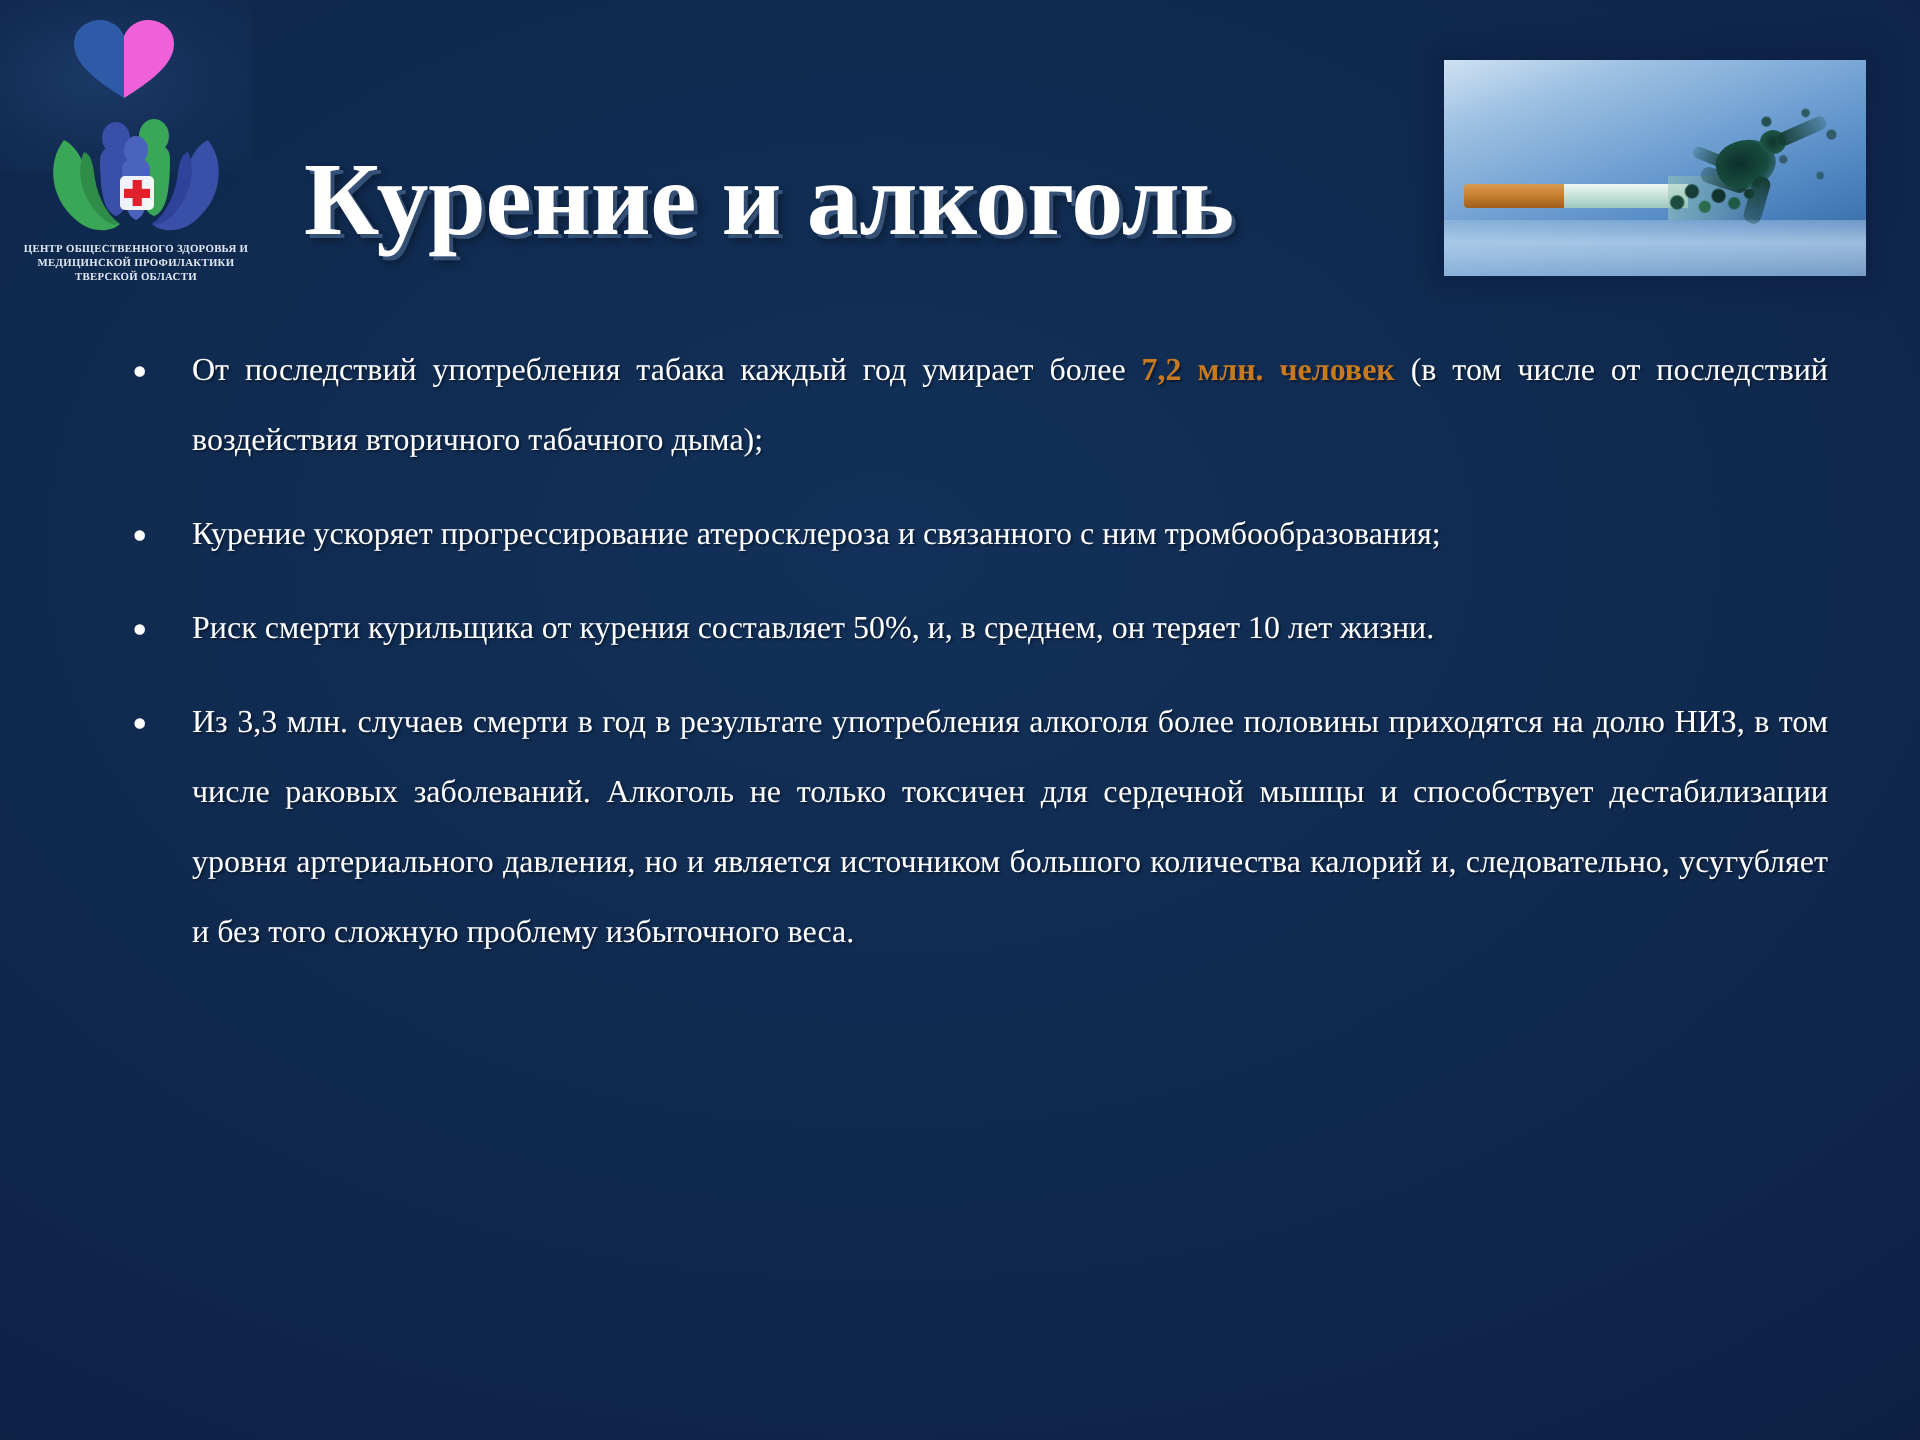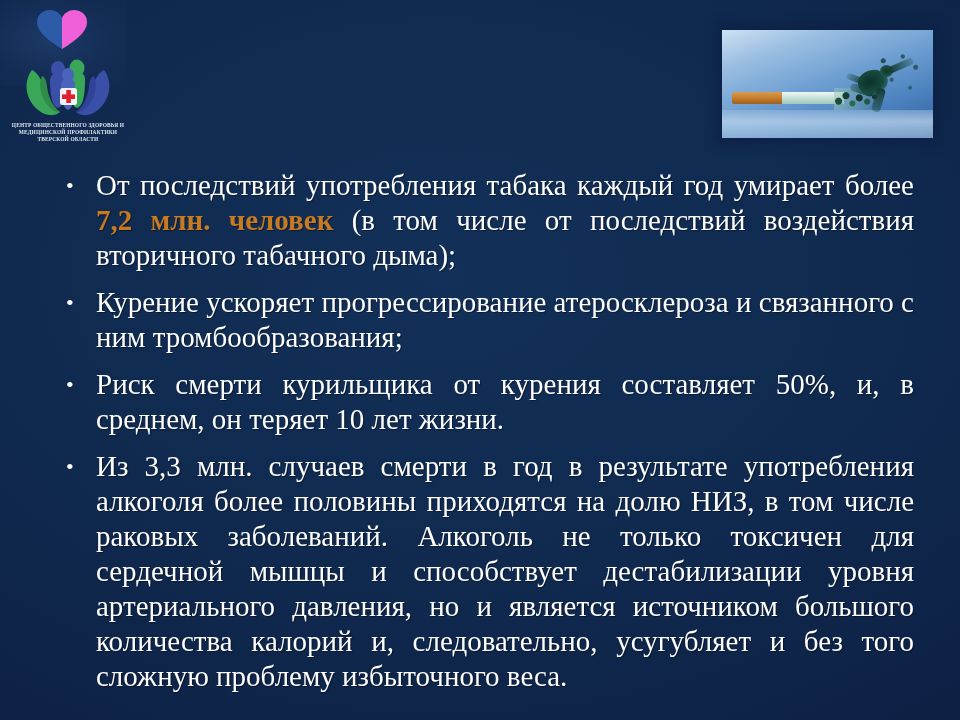--- a/index.html
+++ b/index.html
@@ -224,21 +224,21 @@
     font-size: 22px;
     line-height: 35px;
     text-align: left;
     padding-left: 8px;
     box-sizing: border-box;
   }
   .bullet .text {
     flex: 1 1 auto;
     color: #ffffff;
     font-family: "Liberation Serif", "DejaVu Serif", serif;
-    font-size: 29px;
+    font-size: 16px;
     line-height: 35px;
     text-align: justify;
     text-shadow: 1px 1px 1px rgba(0,0,0,0.4);
   }
   .hl {
     color: #c77a20;
     font-weight: bold;
   }
 </style>
 </head>
@@ -276,20 +276,21 @@
       <rect x="40" y="38.4" width="13" height="4.6" fill="#e0202a"></rect>
     </svg>
   </div>
 
   <div class="logo-caption">
     <div>ЦЕНТР ОБЩЕСТВЕННОГО ЗДОРОВЬЯ И</div>
     <div>МЕДИЦИНСКОЙ ПРОФИЛАКТИКИ</div>
     <div>ТВЕРСКОЙ ОБЛАСТИ</div>
   </div>
 
+  <h1 class="title">Курение и алкоголь</h1>
 
   <div class="photo">
     <div class="sky"></div>
     <div class="floor"></div>
     <div class="cig-filter"></div>
     <div class="cig-body"></div>
     <div class="cig-dissolve"></div>
     <div class="runner">
       <div class="arm-b"></div>
       <div class="leg-b"></div>

